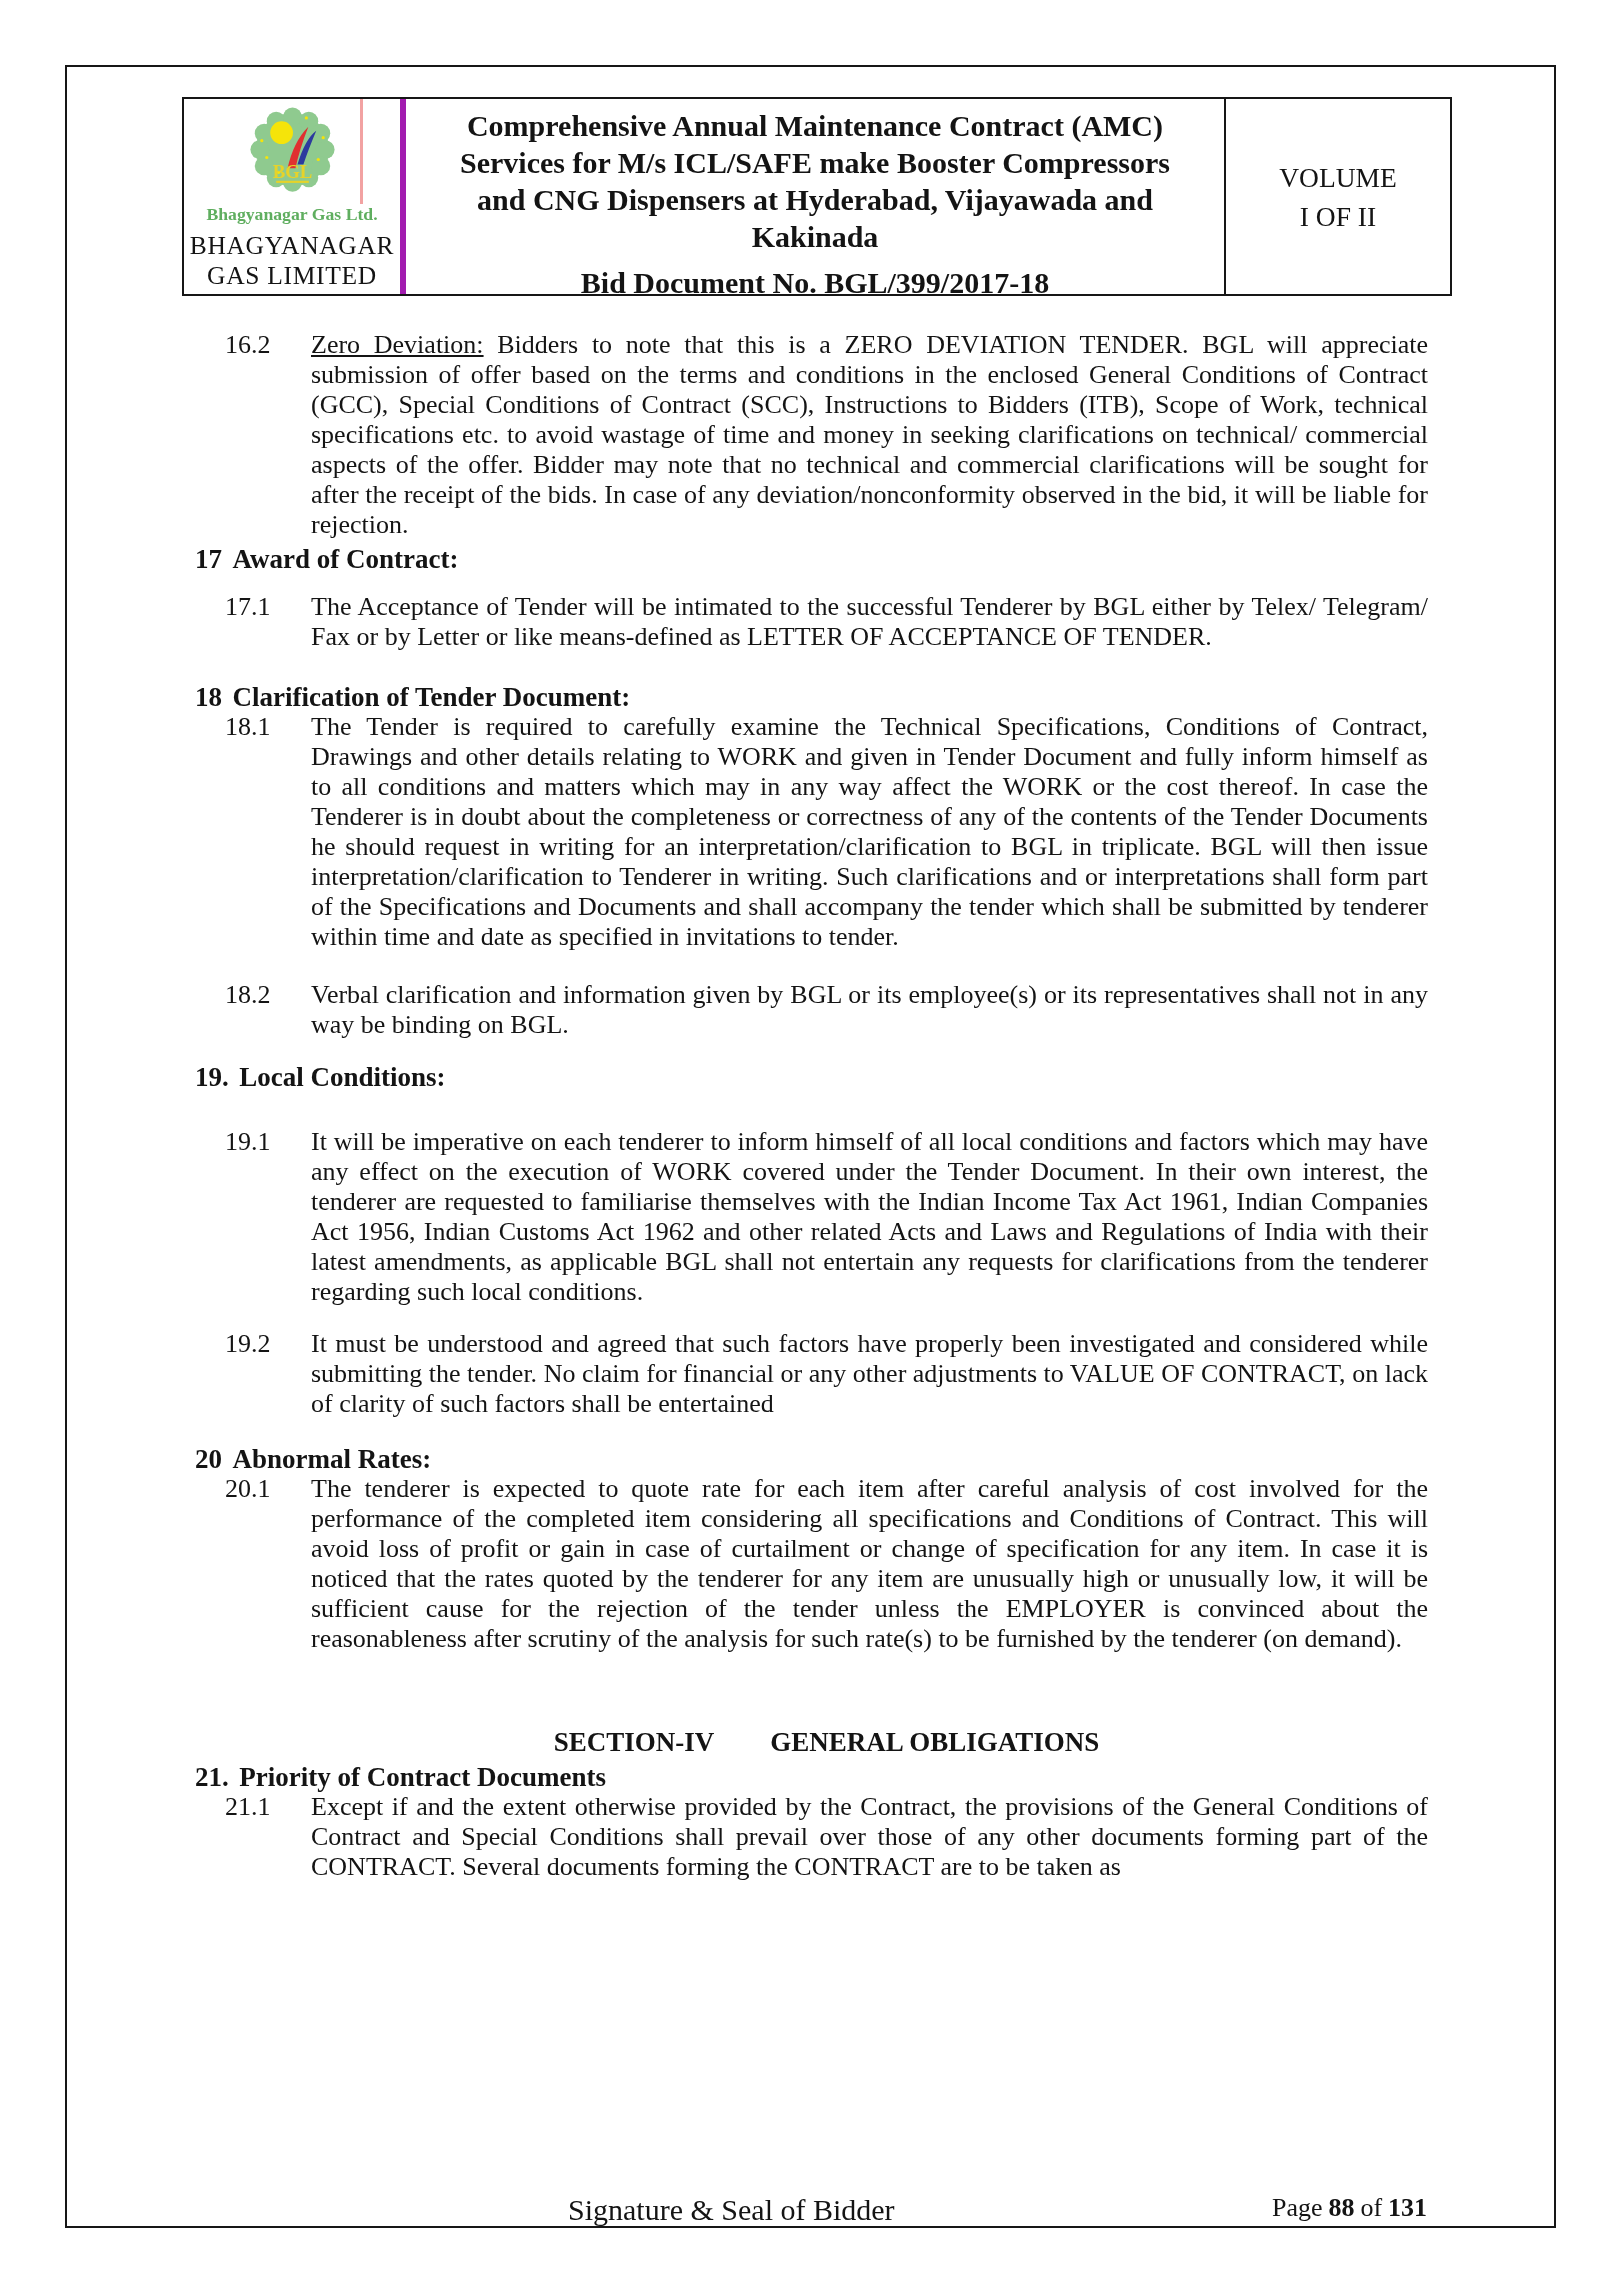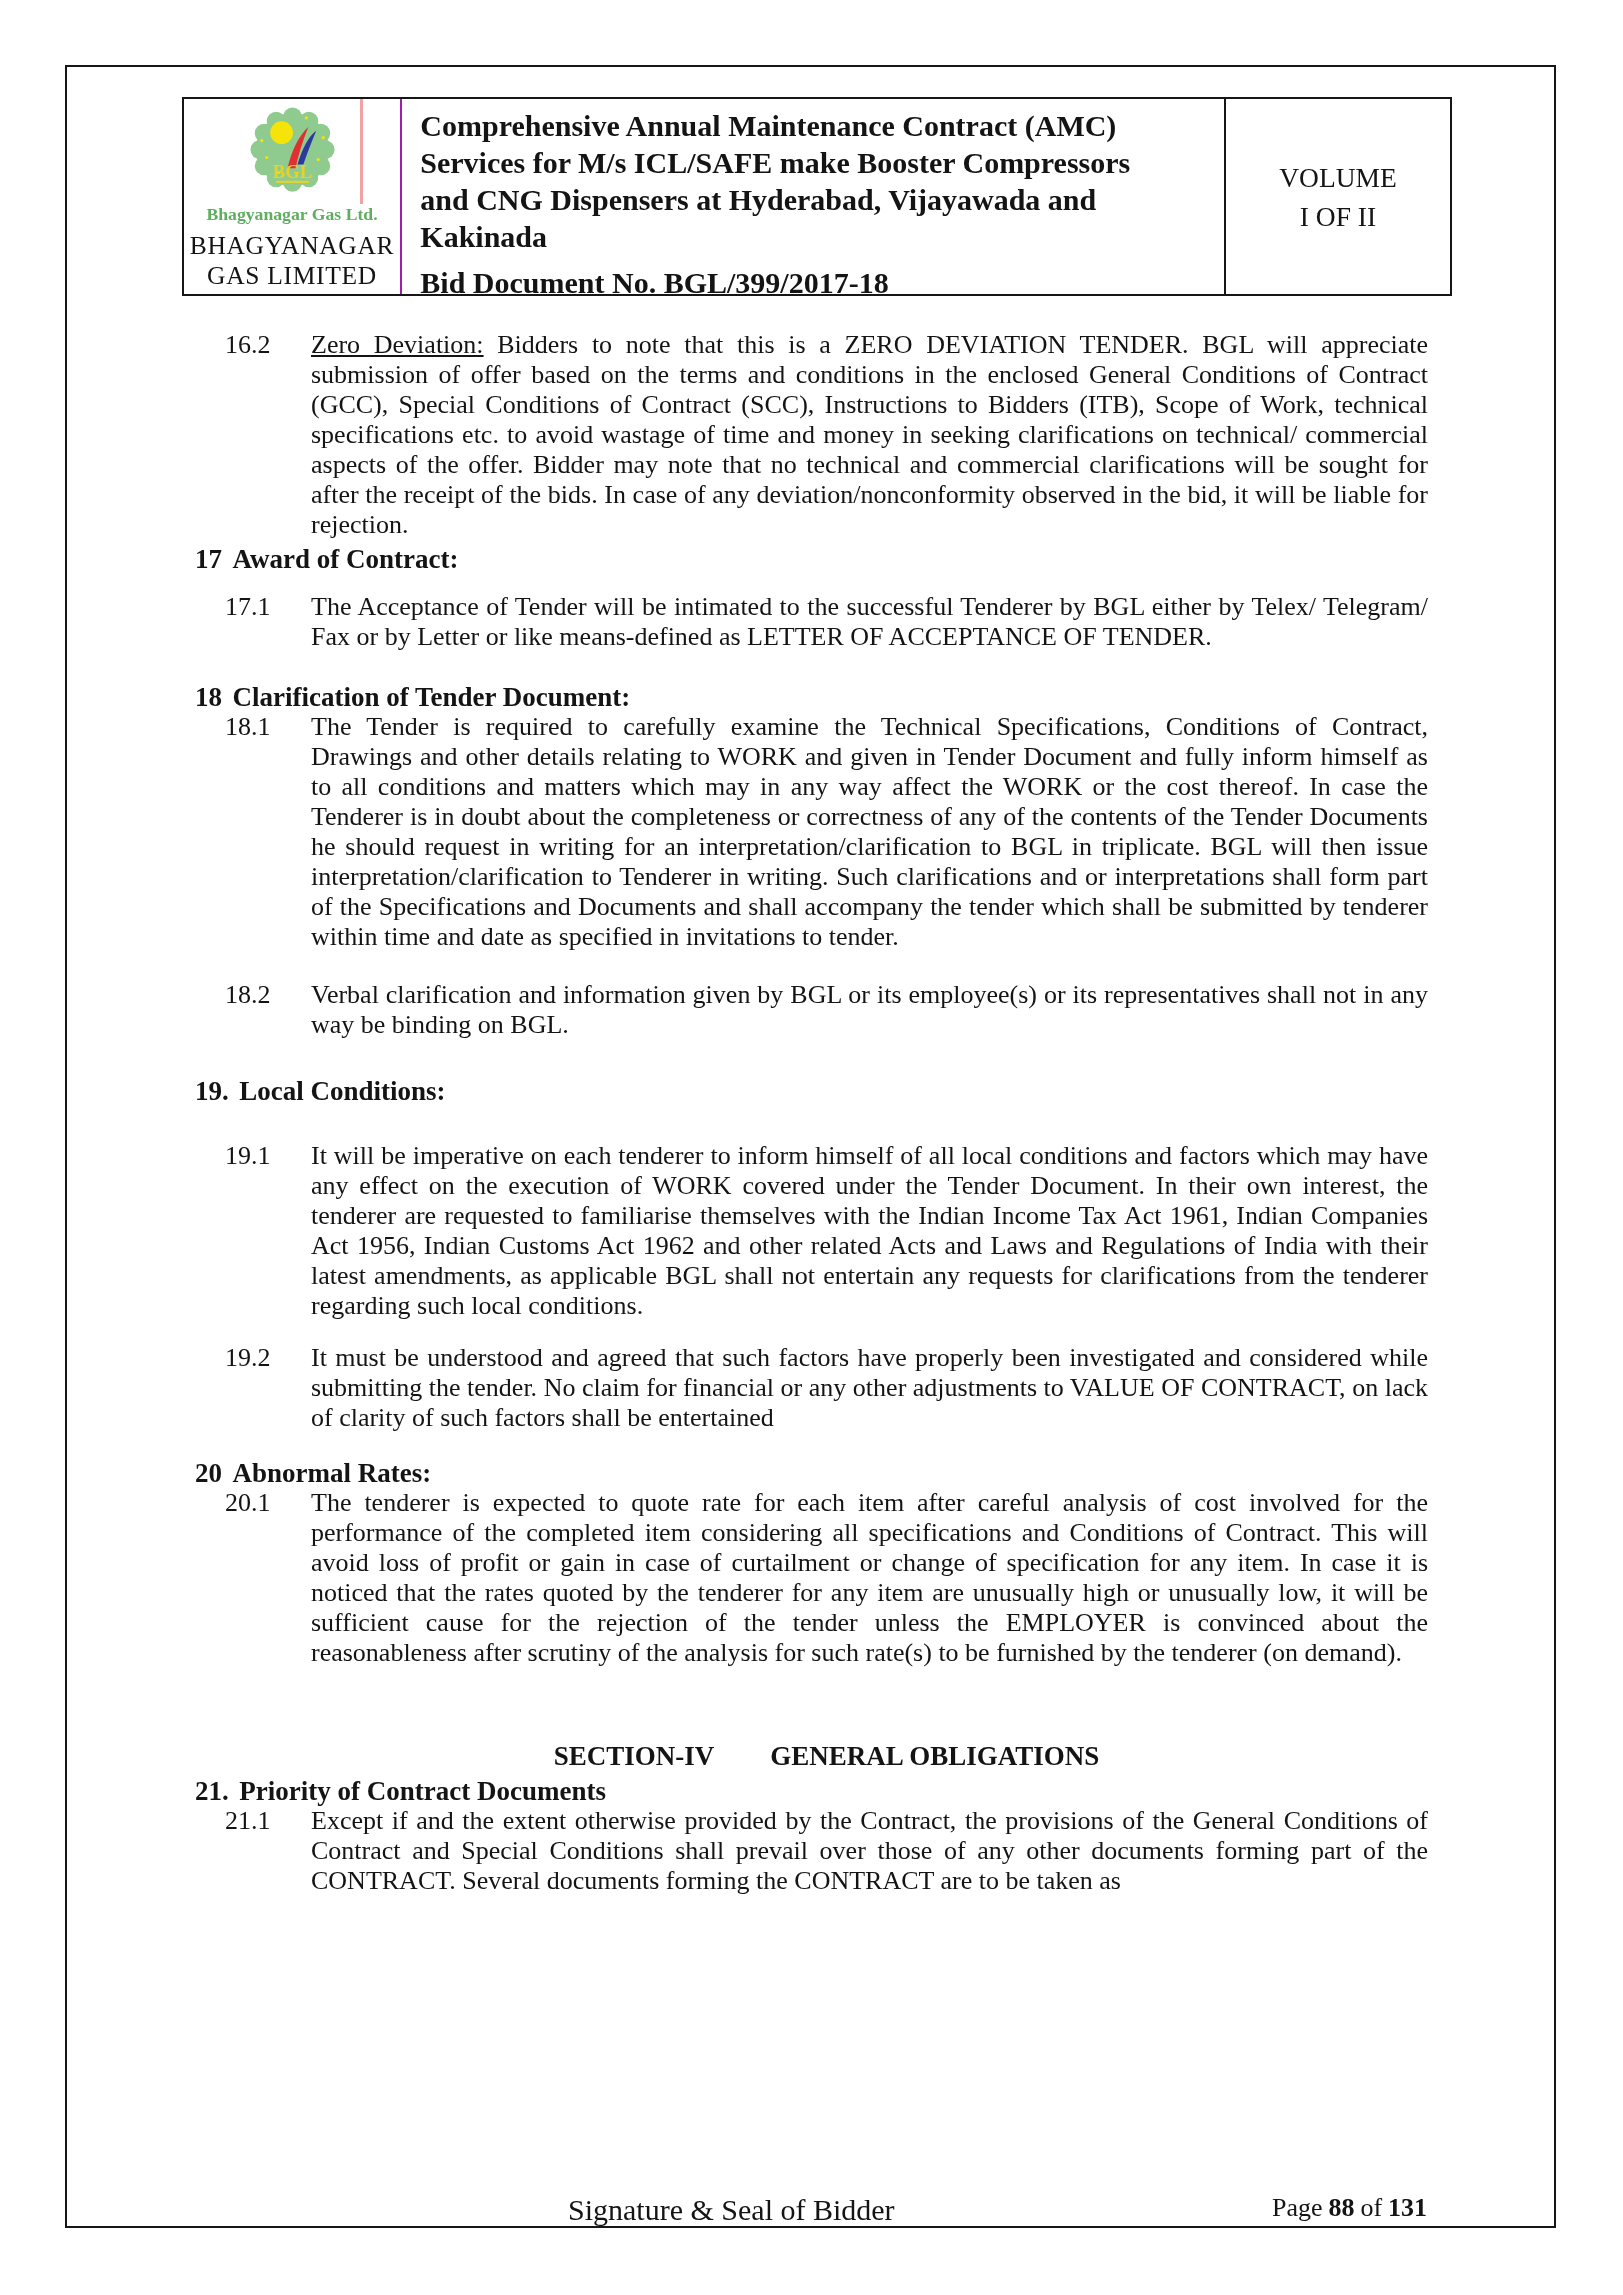--- a/index.html
+++ b/index.html
@@ -6,21 +6,21 @@
   body{width:1623px;height:2295px;position:relative;font-family:"Liberation Serif","DejaVu Serif",serif;color:#141414;}
   #page{position:absolute;left:0;top:0;width:1623px;height:2295px;background:#ffffff;overflow:hidden;}
   
   .page-frame{position:absolute;left:65px;top:65px;width:1487px;height:2159px;border:2.6px solid #161616;}
   
   .header-table{position:absolute;left:182px;top:97px;width:1266px;height:195px;border:2px solid #161616;display:flex;background:#fff;}
   .cell-logo{width:216px;flex-shrink:0;position:relative;display:flex;flex-direction:column;align-items:center;padding-top:7px;box-sizing:border-box;}
   .pink-line{position:absolute;top:0;right:37px;width:2.6px;height:105px;background:#f2a2a2;}
   .logo-sub{font-size:17.7px;color:#5fae5f;font-weight:bold;margin-top:-1.3px;}
   .company{font-size:25.5px;line-height:30px;color:#141414;text-align:center;margin-top:6.5px;letter-spacing:0.7px;}
-  .cell-title{flex:1;border-left:2px solid #a21caf;border-right:2px solid #161616;text-align:left;padding:7.9px 18.3px 0 18.3px;box-sizing:border-box;}
+  .cell-title{flex:1;border-left:6px solid #a21caf;border-right:2px solid #161616;text-align:center;padding:7.9px 18.3px 0 18.3px;box-sizing:border-box;}
   .title-line{font-size:30px;line-height:37px;font-weight:bold;}
   .bid-line{font-size:30px;line-height:37px;font-weight:bold;margin-top:9.2px;}
   .cell-vol{width:224px;flex-shrink:0;display:flex;flex-direction:column;align-items:center;justify-content:center;font-size:27.5px;line-height:39px;text-align:center;}
   
   #content{position:absolute;left:225px;top:330px;width:1203px;font-size:26px;line-height:30px;}
   .item{display:flex;}
   .item .num{width:86px;flex-shrink:0;}
   .item.tight .num{width:51px;}
   .item .txt{flex:1;text-align:justify;}
   .u{text-decoration:underline;}
@@ -116,21 +116,21 @@
     <div class="item">
       <div class="num">18.1</div>
       <div class="txt">The Tender is required to carefully examine the Technical Specifications, Conditions of Contract, Drawings and other details relating to WORK and given in Tender Document and fully inform himself as to all conditions and matters which may in any way affect the WORK or the cost thereof. In case the Tenderer is in doubt about the completeness or correctness of any of the contents of the Tender Documents he should request in writing for an interpretation/clarification to BGL in triplicate. BGL will then issue interpretation/clarification to Tenderer in writing. Such clarifications and or interpretations shall form part of the Specifications and Documents and shall accompany the tender which shall be submitted by tenderer within time and date as specified in invitations to tender.</div>
     </div>
 
     <div class="item" style="margin-top:27.5px;">
       <div class="num">18.2</div>
       <div class="txt">Verbal clarification and information given by BGL or its employee(s) or its representatives shall not in any way be binding on BGL.</div>
     </div>
 
-    <div class="heading" style="margin-top:36px;">
+    <div class="heading" style="margin-top:22px;">
       <span class="hnum">19.</span><span>Local Conditions:</span>
     </div>
 
     <div class="item" style="margin-top:35px;">
       <div class="num">19.1</div>
       <div class="txt">It will be imperative on each tenderer to inform himself of all local conditions and factors which may have any effect on the execution of WORK covered under the Tender Document. In their own interest, the tenderer are requested to familiarise themselves with the Indian Income Tax Act 1961, Indian Companies Act 1956, Indian Customs Act 1962 and other related Acts and Laws and Regulations of India with their latest amendments, as applicable BGL shall not entertain any requests for clarifications from the tenderer regarding such local conditions.</div>
     </div>
 
     <div class="item" style="margin-top:22px;">
       <div class="num">19.2</div>

